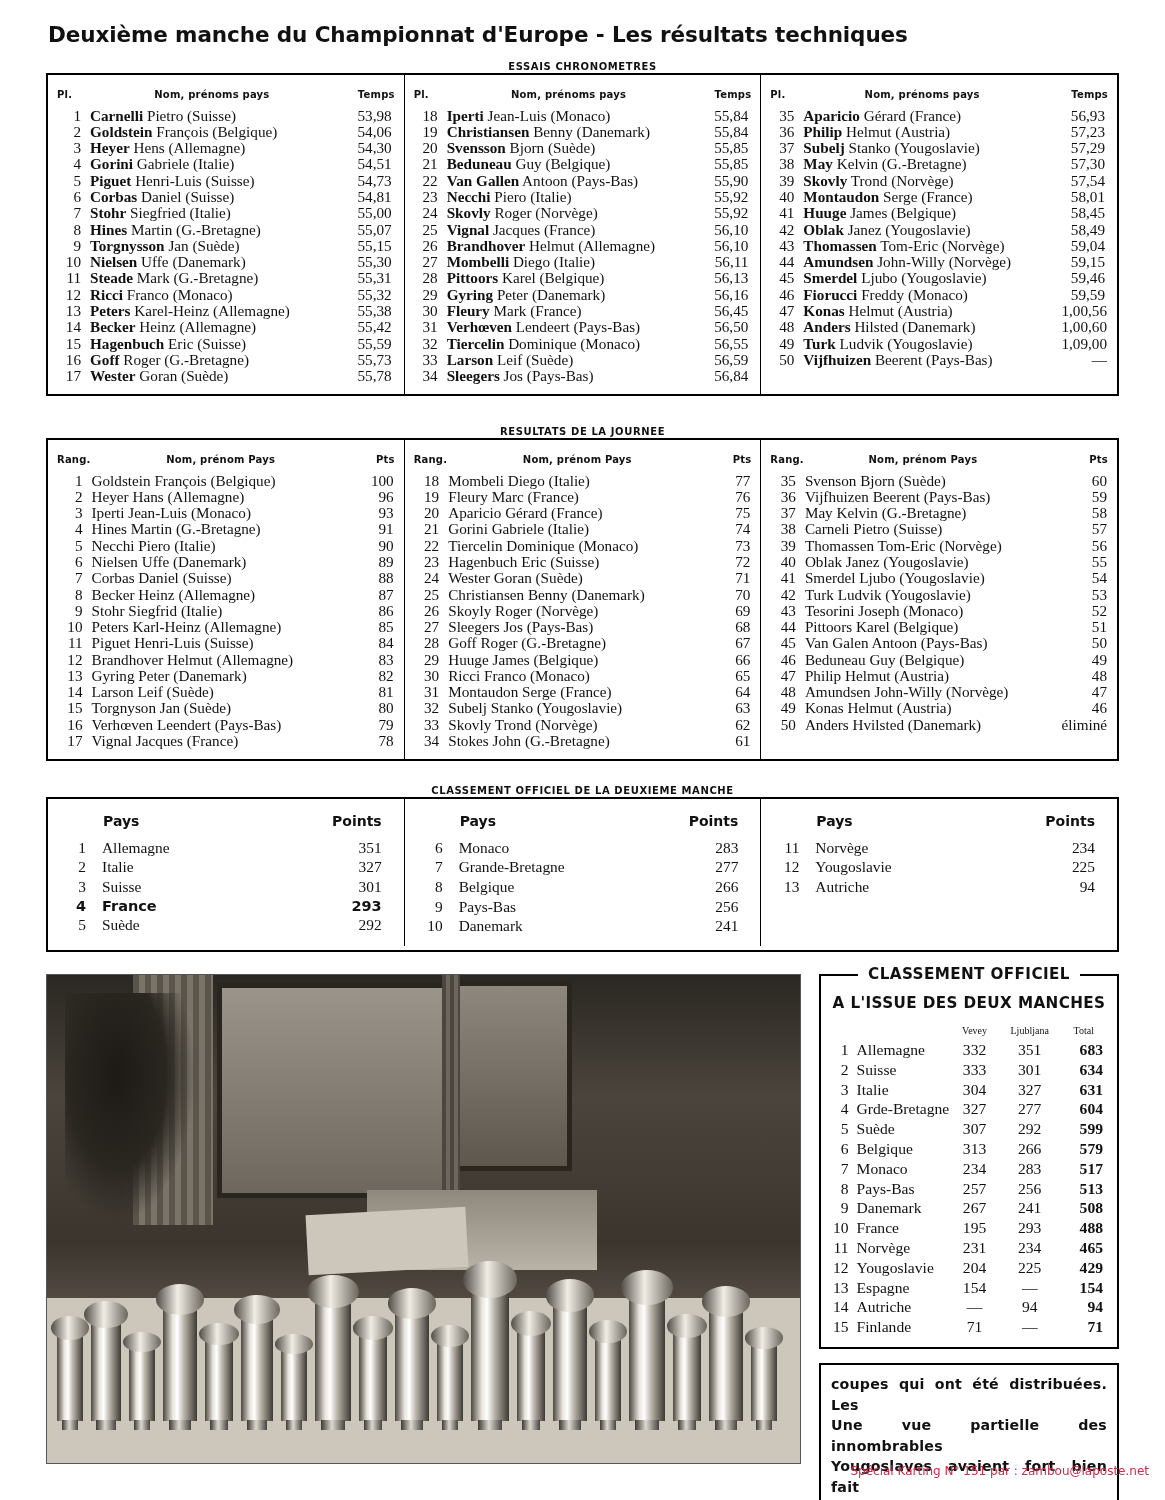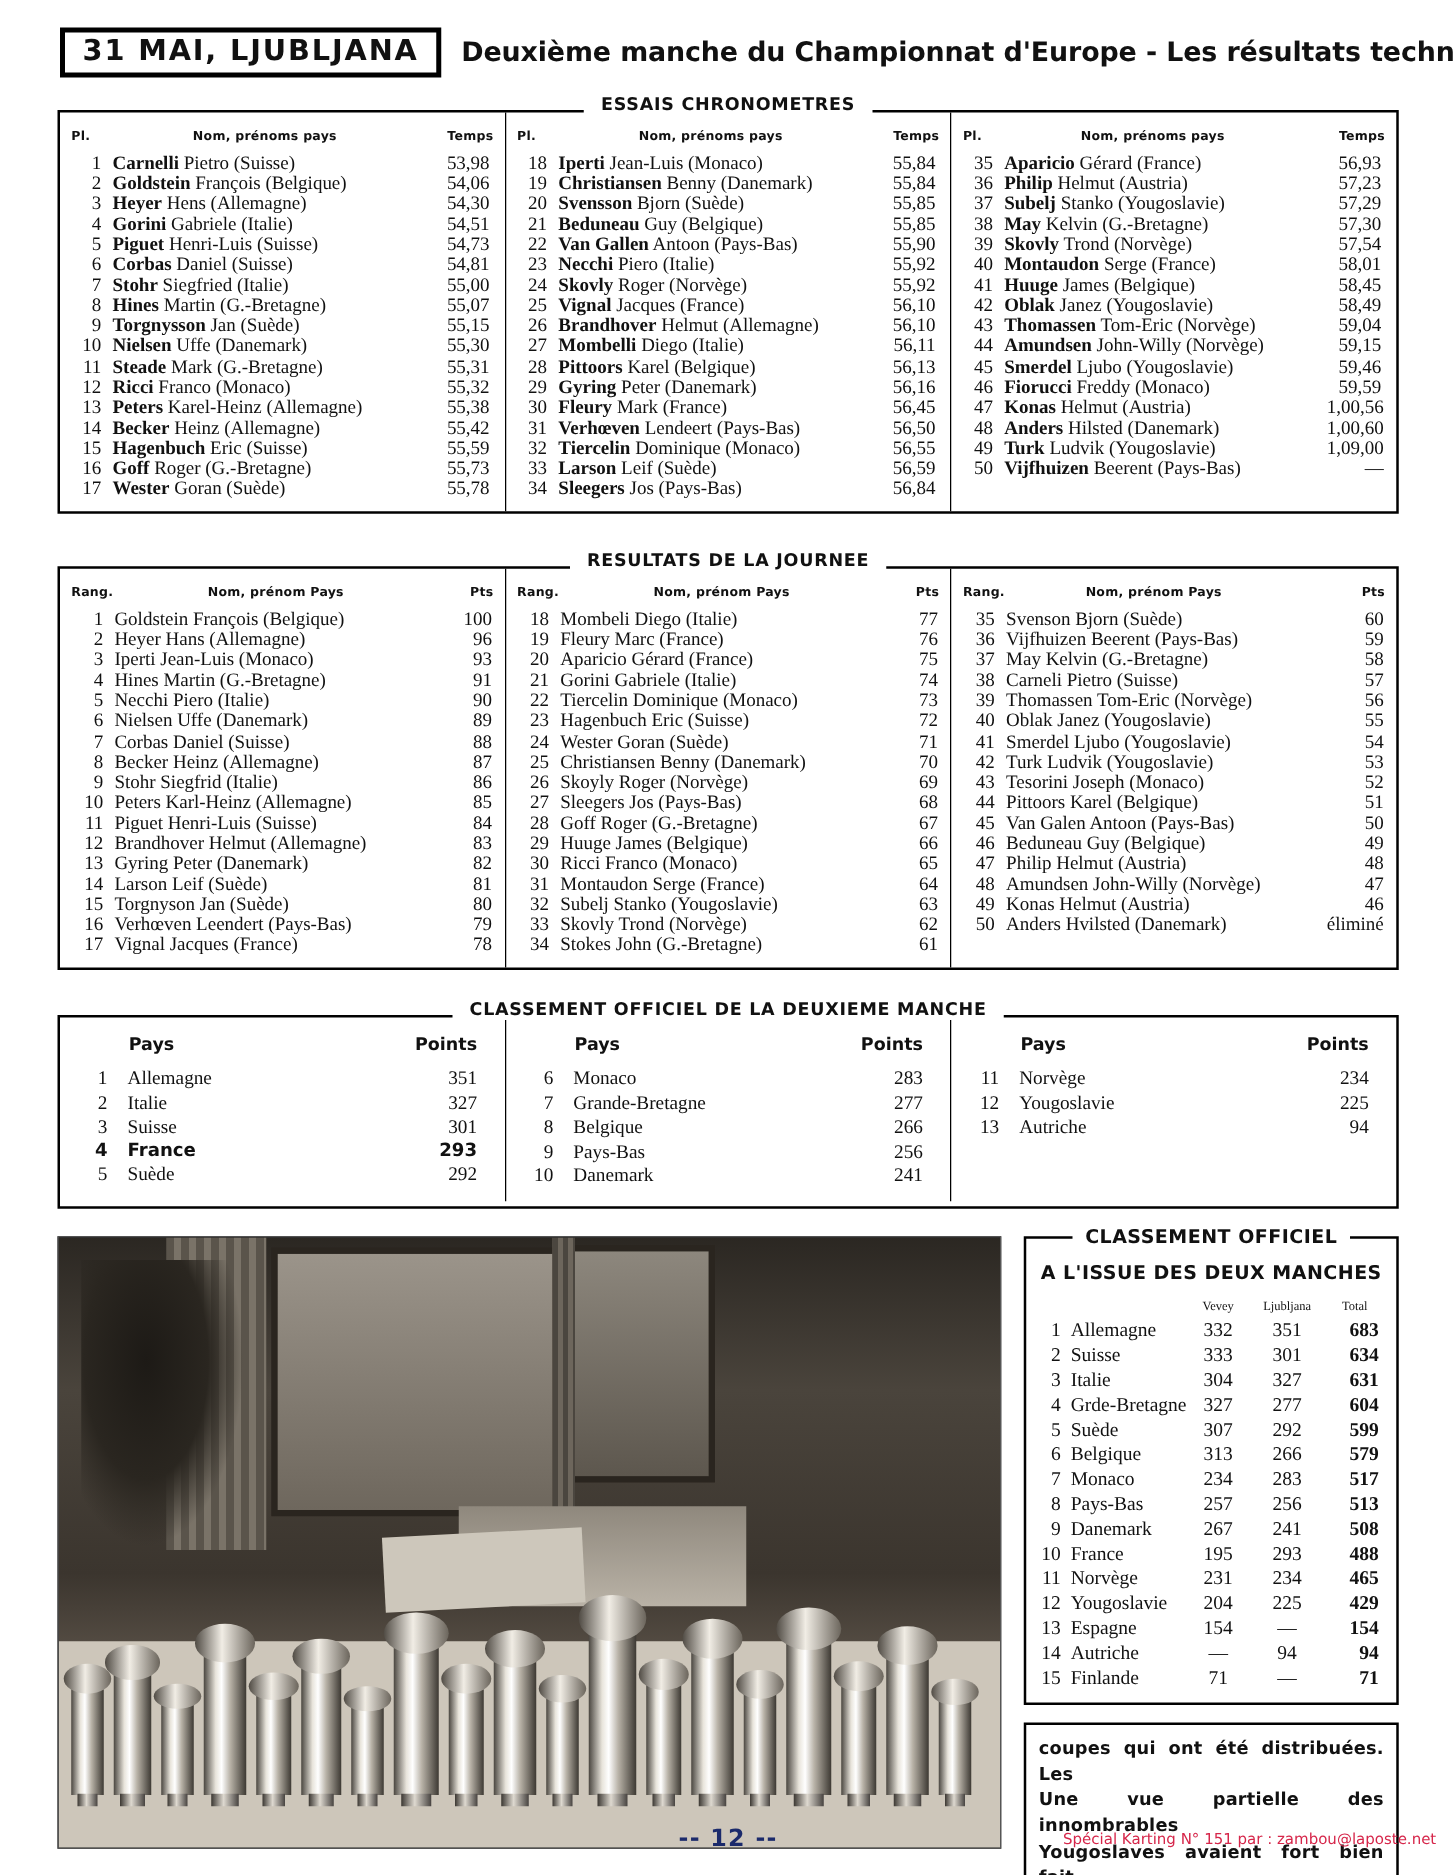--- a/index.html
+++ b/index.html
@@ -43,21 +43,21 @@
     position: relative;
     margin: 0 46px;
   }
   .section-title {
     position: absolute;
     top: -12px;
     left: 0; right: 0;
     text-align: center;
     font-family: "DejaVu Sans", sans-serif;
     font-weight: bold;
-    font-size: 14px;
+    font-size: 10px;
     letter-spacing: 0.6px;
     z-index: 3;
   }
   .section-title span {
     background: #fff;
     padding: 0 14px;
   }
   .box {
     border: 2.5px solid #000;
     display: flex;
@@ -235,21 +235,20 @@
   .cup { position:absolute; bottom:42px; background: linear-gradient(90deg,#4a4640 0%,#e8e4db 28%,#ffffff 42%,#b9b3a8 62%,#3d3933 100%); }
   .cup::before { content:""; position:absolute; left:-22%; top:-14%; width:144%; height:26%;
     border-radius:50%; background: linear-gradient(90deg,#504b44,#f1ede5 45%,#6b655c); }
   .cup::after { content:""; position:absolute; left:18%; bottom:-9px; width:64%; height:10px;
     background: linear-gradient(90deg,#3b3732,#ded9d0 45%,#474340); }
 </style>
 </head>
 <body>
 
 <div class="page-header">
-  <div class="date-badge">31 MAI, LJUBLJANA</div>
   <div class="header-title">Deuxième manche du Championnat d'Europe - Les résultats techniques</div>
 </div>
 
 <div class="section" style="margin-top:26px;">
   <div class="section-title">
     <span>ESSAIS CHRONOMETRES</span>
   </div>
   <div class="box">
 
     <div class="col">
@@ -1137,15 +1136,14 @@
       <span class="ln cap-just">coupes qui ont été distribuées. Les</span>
       <span class="ln cap-just">Une vue partielle des innombrables</span>
       <span class="ln cap-just">Yougoslaves avaient fort bien fait</span>
 
     </div>
   </div>
 
 </div>
 
 <div class="footer">
-  <div class="page-num">-- 12 --</div>
   <div class="credit">Spécial Karting N° 151 par :  zambou@laposte.net</div>
 </div>
 
 </body></html>

